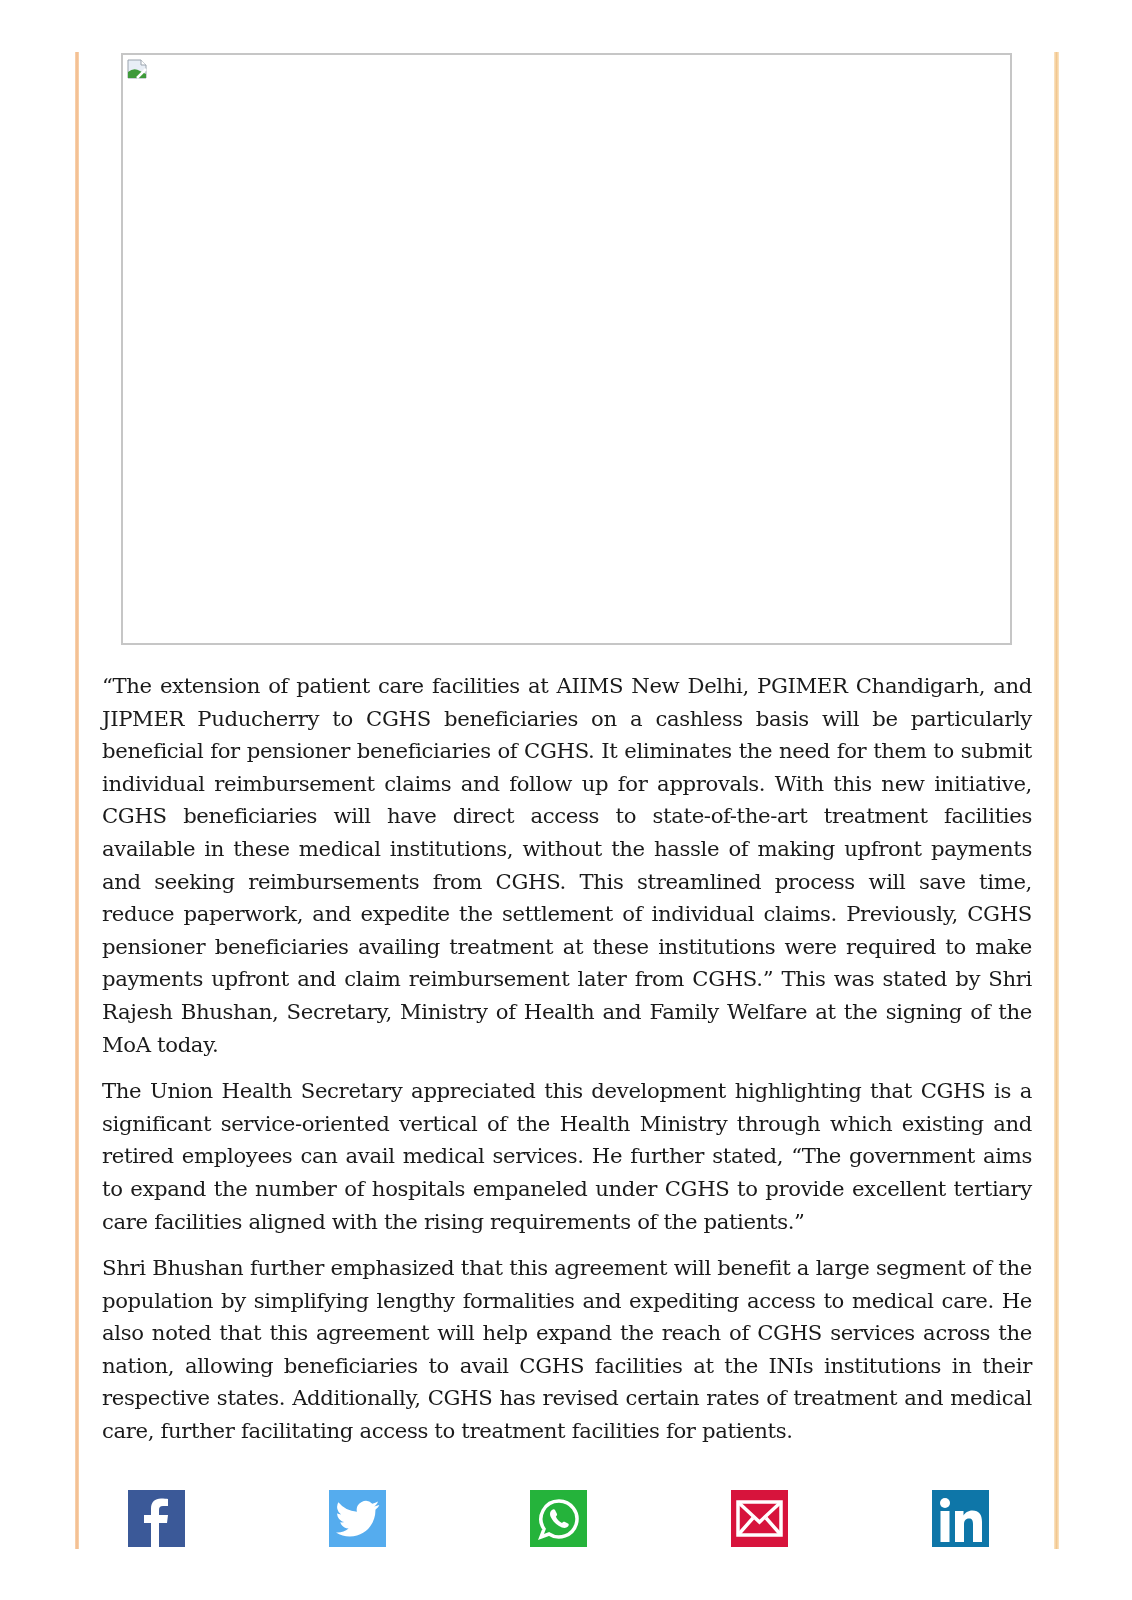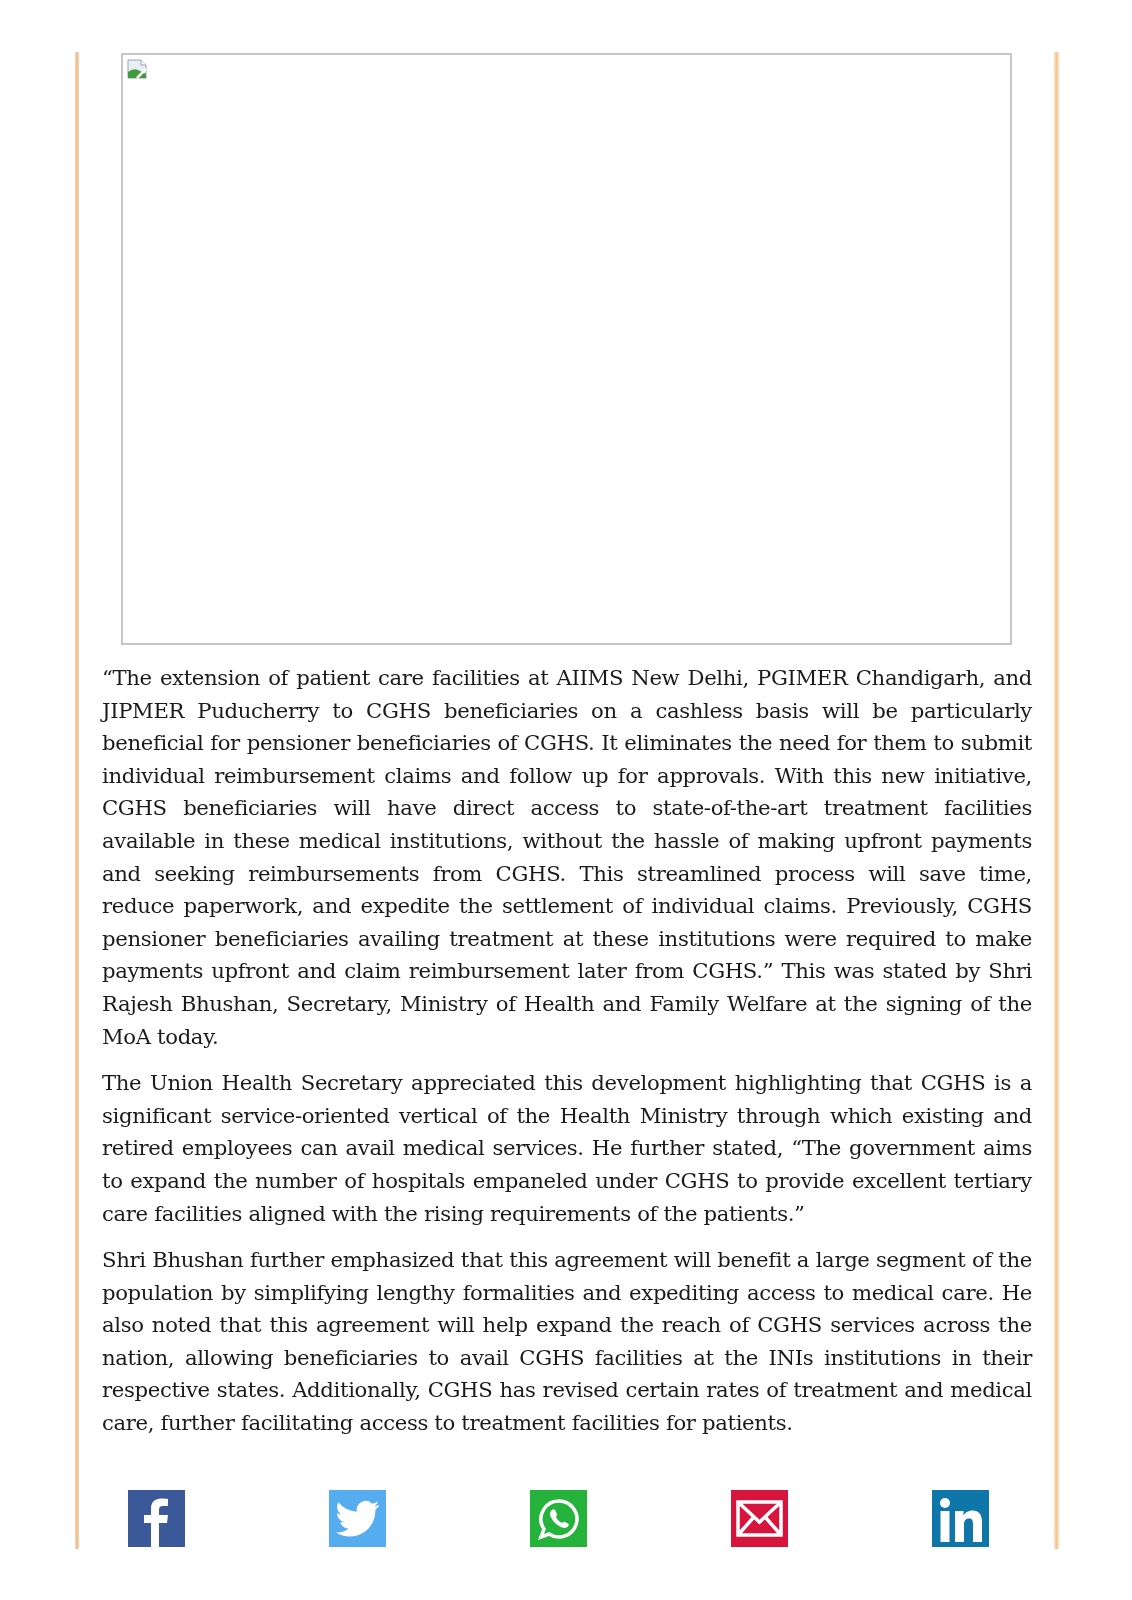--- a/index.html
+++ b/index.html
@@ -6,21 +6,21 @@
   body { width: 1132px; height: 1600px; position: relative; overflow: hidden;
          font-family: "DejaVu Serif", "Liberation Serif", serif; color: #1a1a1a; }
   .frame-left { position: absolute; left: 75px; top: 52px; width: 4px; height: 1497px;
                 background: linear-gradient(to right, #f9d7b4, #f2b98a, #f9d7b4); }
   .frame-right { position: absolute; left: 1054px; top: 52px; width: 5px; height: 1497px;
                  background: linear-gradient(to right, #fbe6c6, #f2c78f, #fbe6c6); }
   .image-box { position: absolute; left: 121px; top: 53px; width: 891px; height: 592px;
                border: 2px solid #c6c6c6; box-sizing: border-box; background: #fff; }
   .broken-icon { position: absolute; left: 3px; top: 3px; width: 22px; height: 22px; }
   .content { position: absolute; left: 102px; top: 662px; width: 930px; }
-  .content p { margin: 0 0 14px 0; font-size: 21.2px; line-height: 32.6px; text-align: justify;
+  .content p { margin: 8px 0 14px 0; font-size: 21.2px; line-height: 32.6px; text-align: justify;
                letter-spacing: -0.35px; word-spacing: 0px; }
   .social { position: absolute; top: 1490px; width: 57px; height: 57px; display: flex;
             align-items: center; justify-content: center; }
   .social svg { display: block; }
 </style>
 </head>
 <body>
 
 <div class="frame-left"></div>
 <div class="frame-right"></div>

